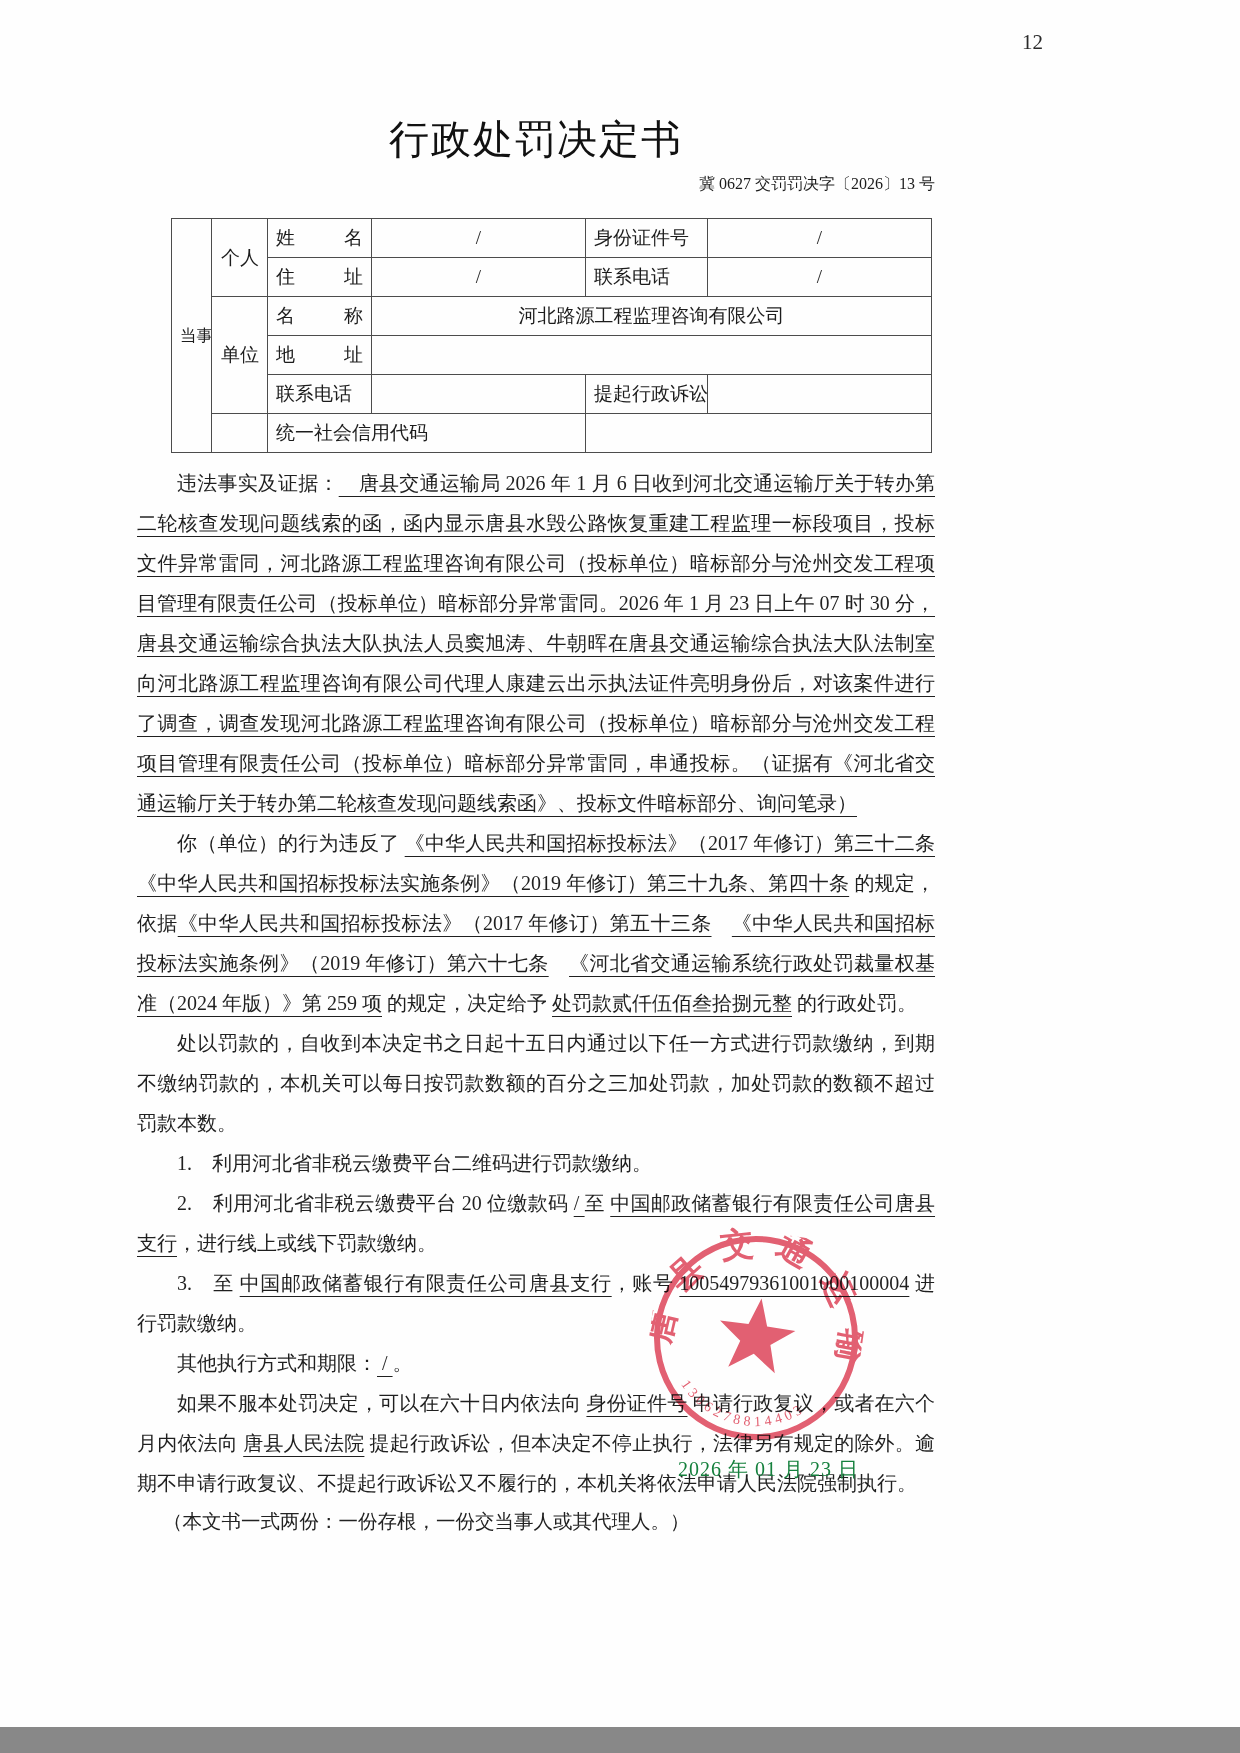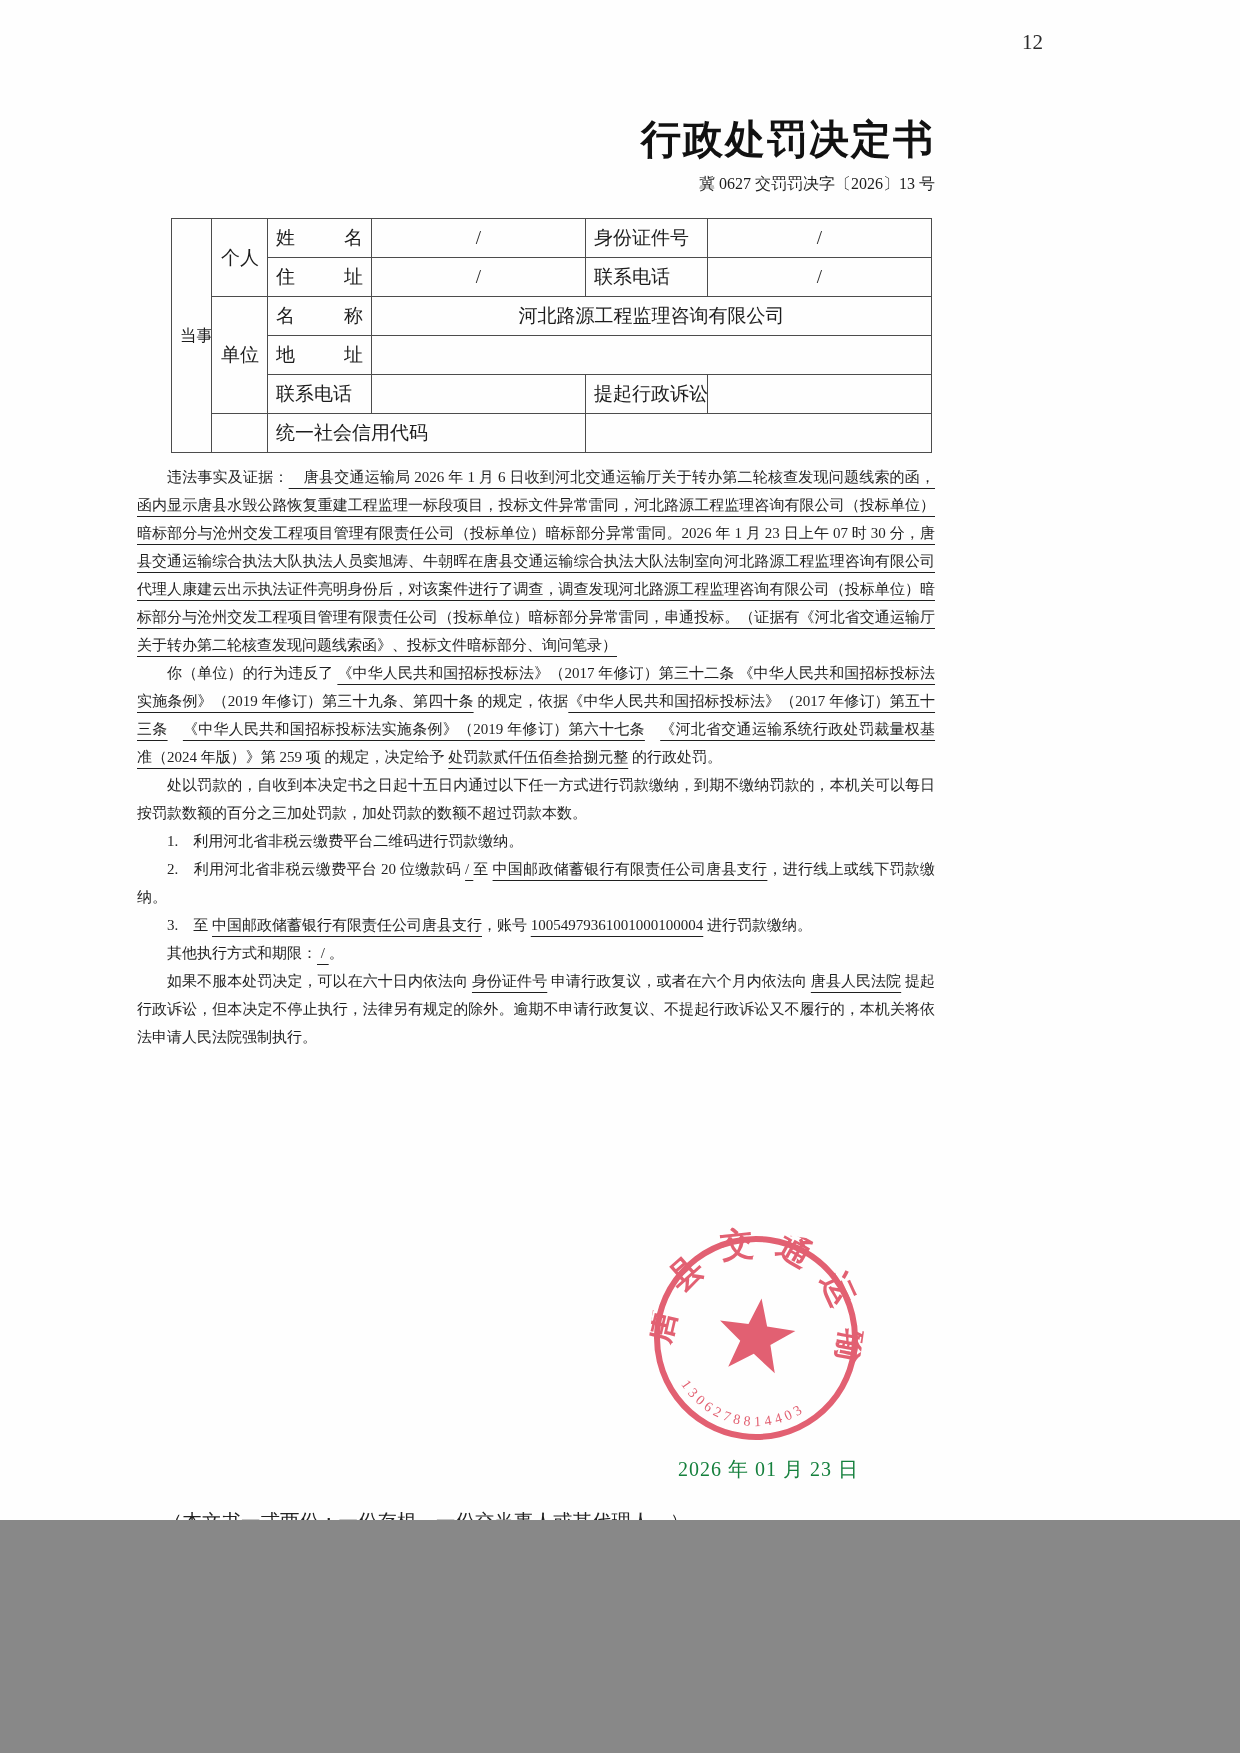--- a/index.html
+++ b/index.html
@@ -1,33 +1,33 @@
 <!DOCTYPE html>
 <html><head>
 <meta charset="utf-8">
 <style>
   html,body{margin:0;padding:0;background:#888;}
   .page{
     position:relative;
-    width:1240px;height:1520px;
+    width:1240px;height:1727px;
     margin:0 auto;
     background:#fefefe;
     font-family:"Liberation Serif","DejaVu Serif",serif;
     color:#1f1f1f;
     overflow:hidden;
   }
   .page-number{
     position:absolute;top:30px;left:1022px;
     font-size:21px;color:#2a2a2a;
   }
   .content{position:absolute;left:137px;top:0;width:798px;}
   .doc-title{
     margin:116px 0 0 0;
-    text-align:right;
-    font-size:40px;font-weight:bold;
+    text-align:center;
+    font-size:40px;font-weight:normal;
     letter-spacing:2px;line-height:48px;color:#111;
   }
   .doc-number{
     margin-top:10px;height:28px;
     text-align:right;font-size:16px;color:#1c1c1c;
   }
   table.party{
     margin-top:16px;margin-left:34px;
     border-collapse:collapse;table-layout:fixed;
     width:760px;font-size:19px;color:#1c1c1c;
@@ -36,21 +36,21 @@
     border:1.6px solid #4c4c4c;height:38px;
     padding:0 8px;overflow:hidden;white-space:nowrap;
   }
   td.party-cell{
     text-align:center;padding:0 4px;white-space:normal;
     font-size:16.5px;line-height:26px;
   }
   td.group-cell{text-align:right;padding:0 4px;}
   td.spread{text-align:justify;text-align-last:justify;padding:0 16px;}
   td.center{text-align:center;}
-  .body{margin-top:10px;font-size:15px;line-height:28px;text-align:justify;}
+  .body{margin-top:10px;font-size:20px;line-height:40px;text-align:justify;}
   .body p{margin:0;text-indent:2em;}
   .ul{
     text-decoration:underline;
     text-underline-offset:6px;
     text-decoration-thickness:1.2px;
   }
   .issue-date{
     position:absolute;left:678px;top:1456px;
     font-size:20px;letter-spacing:1px;color:#15803d;
   }

